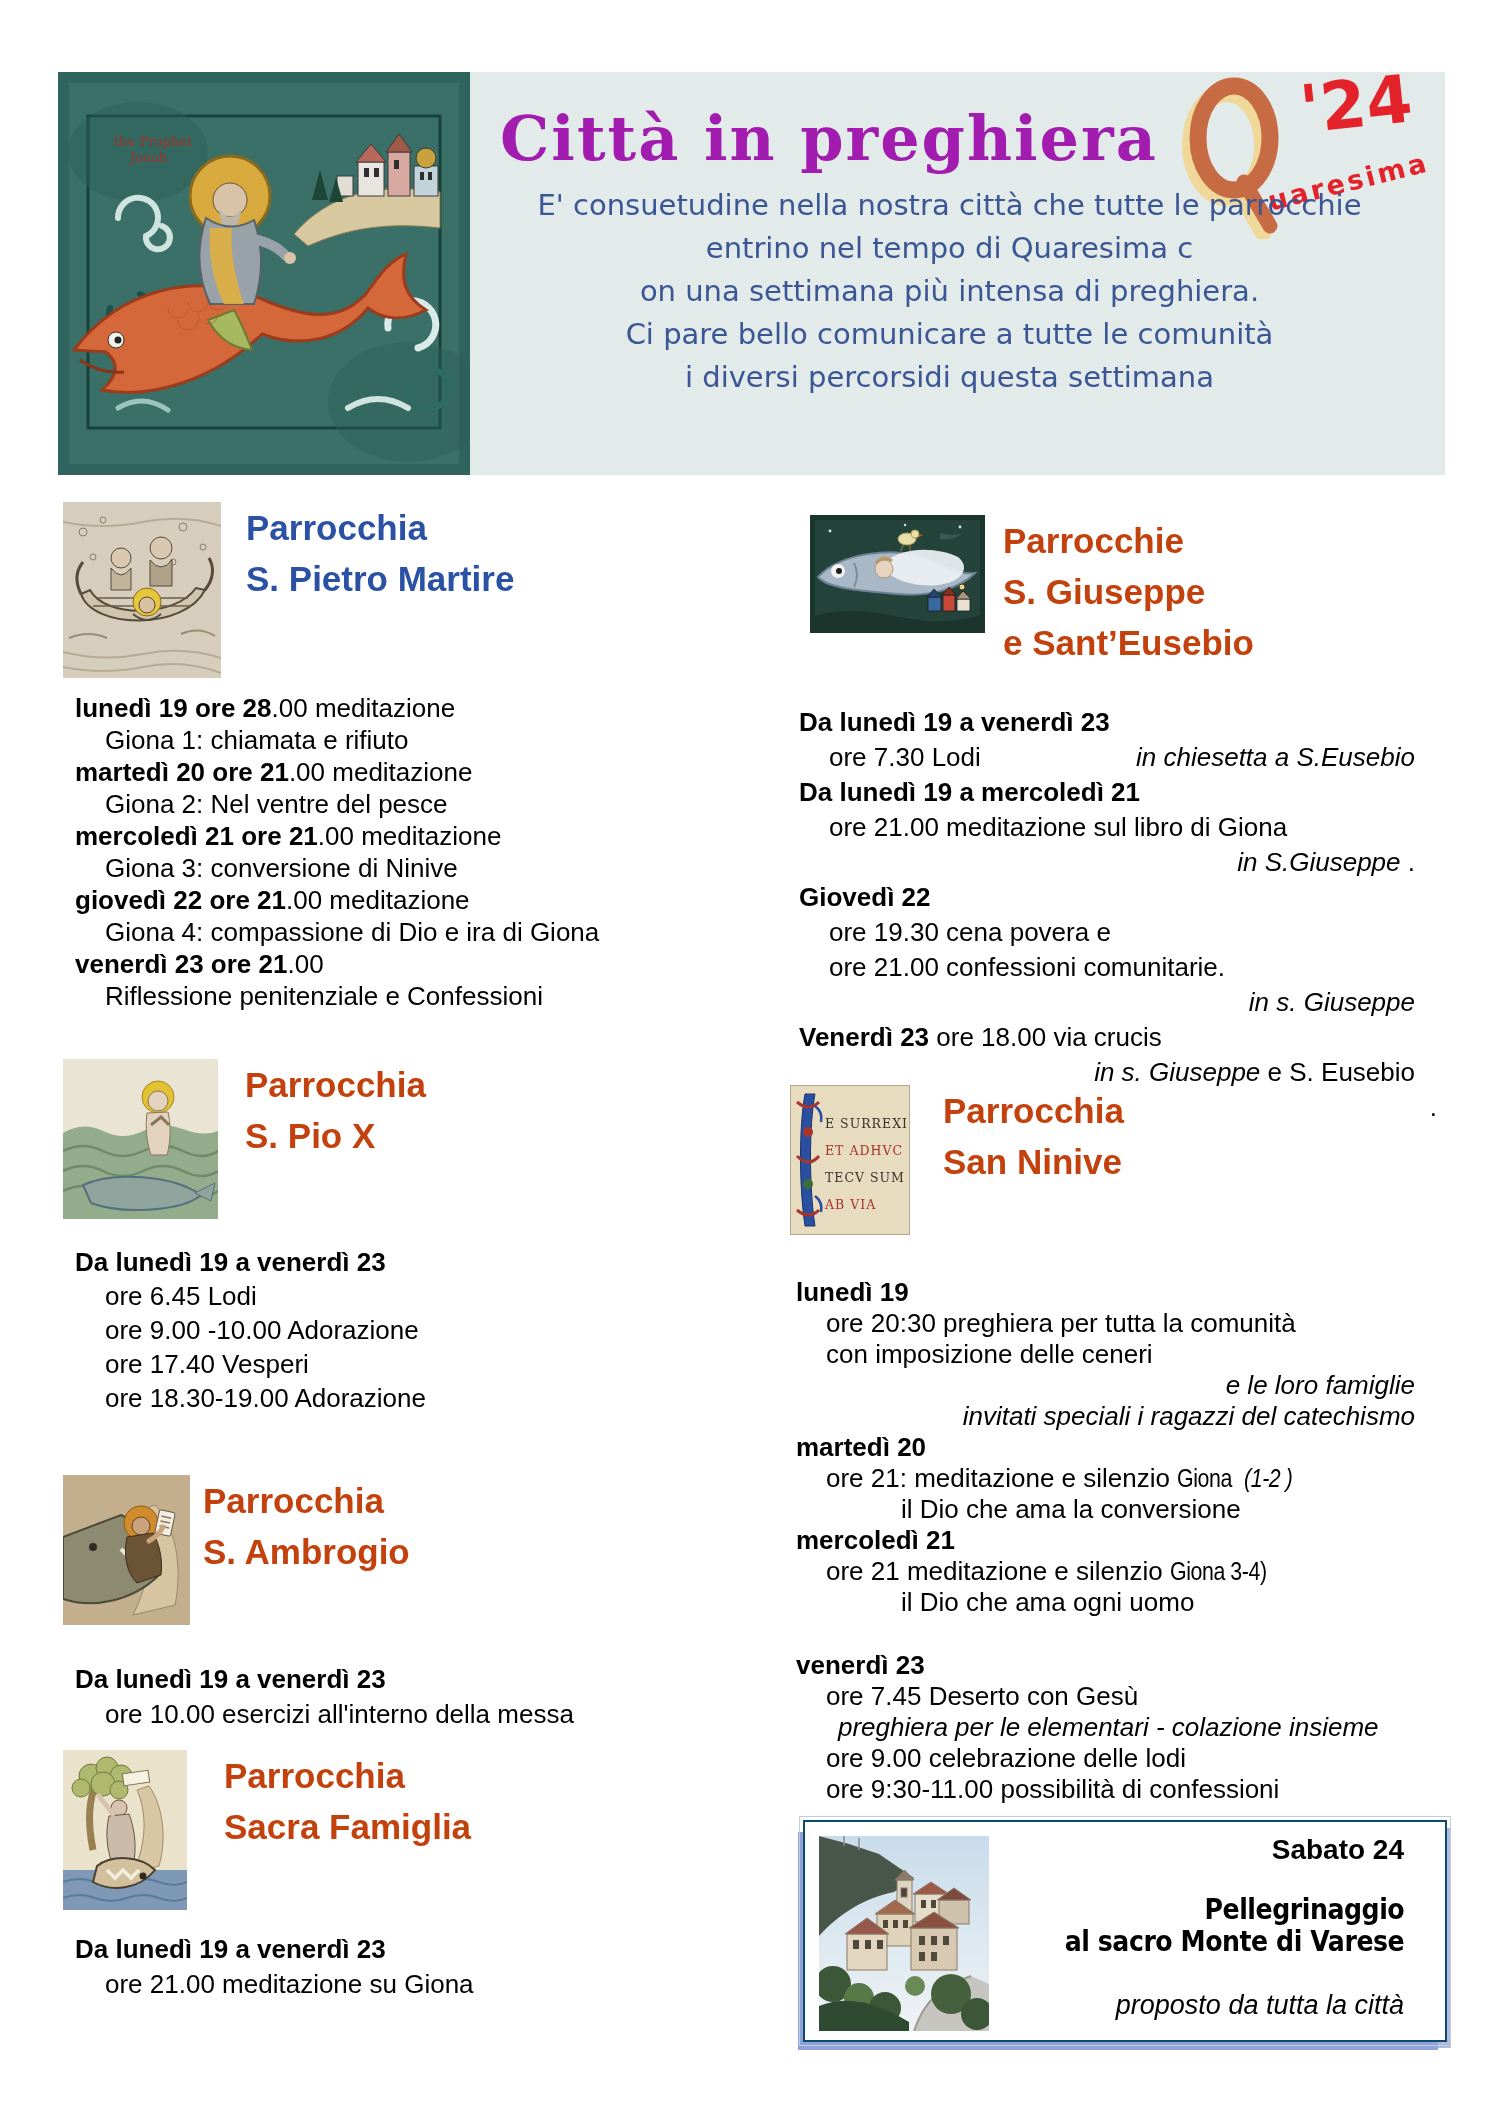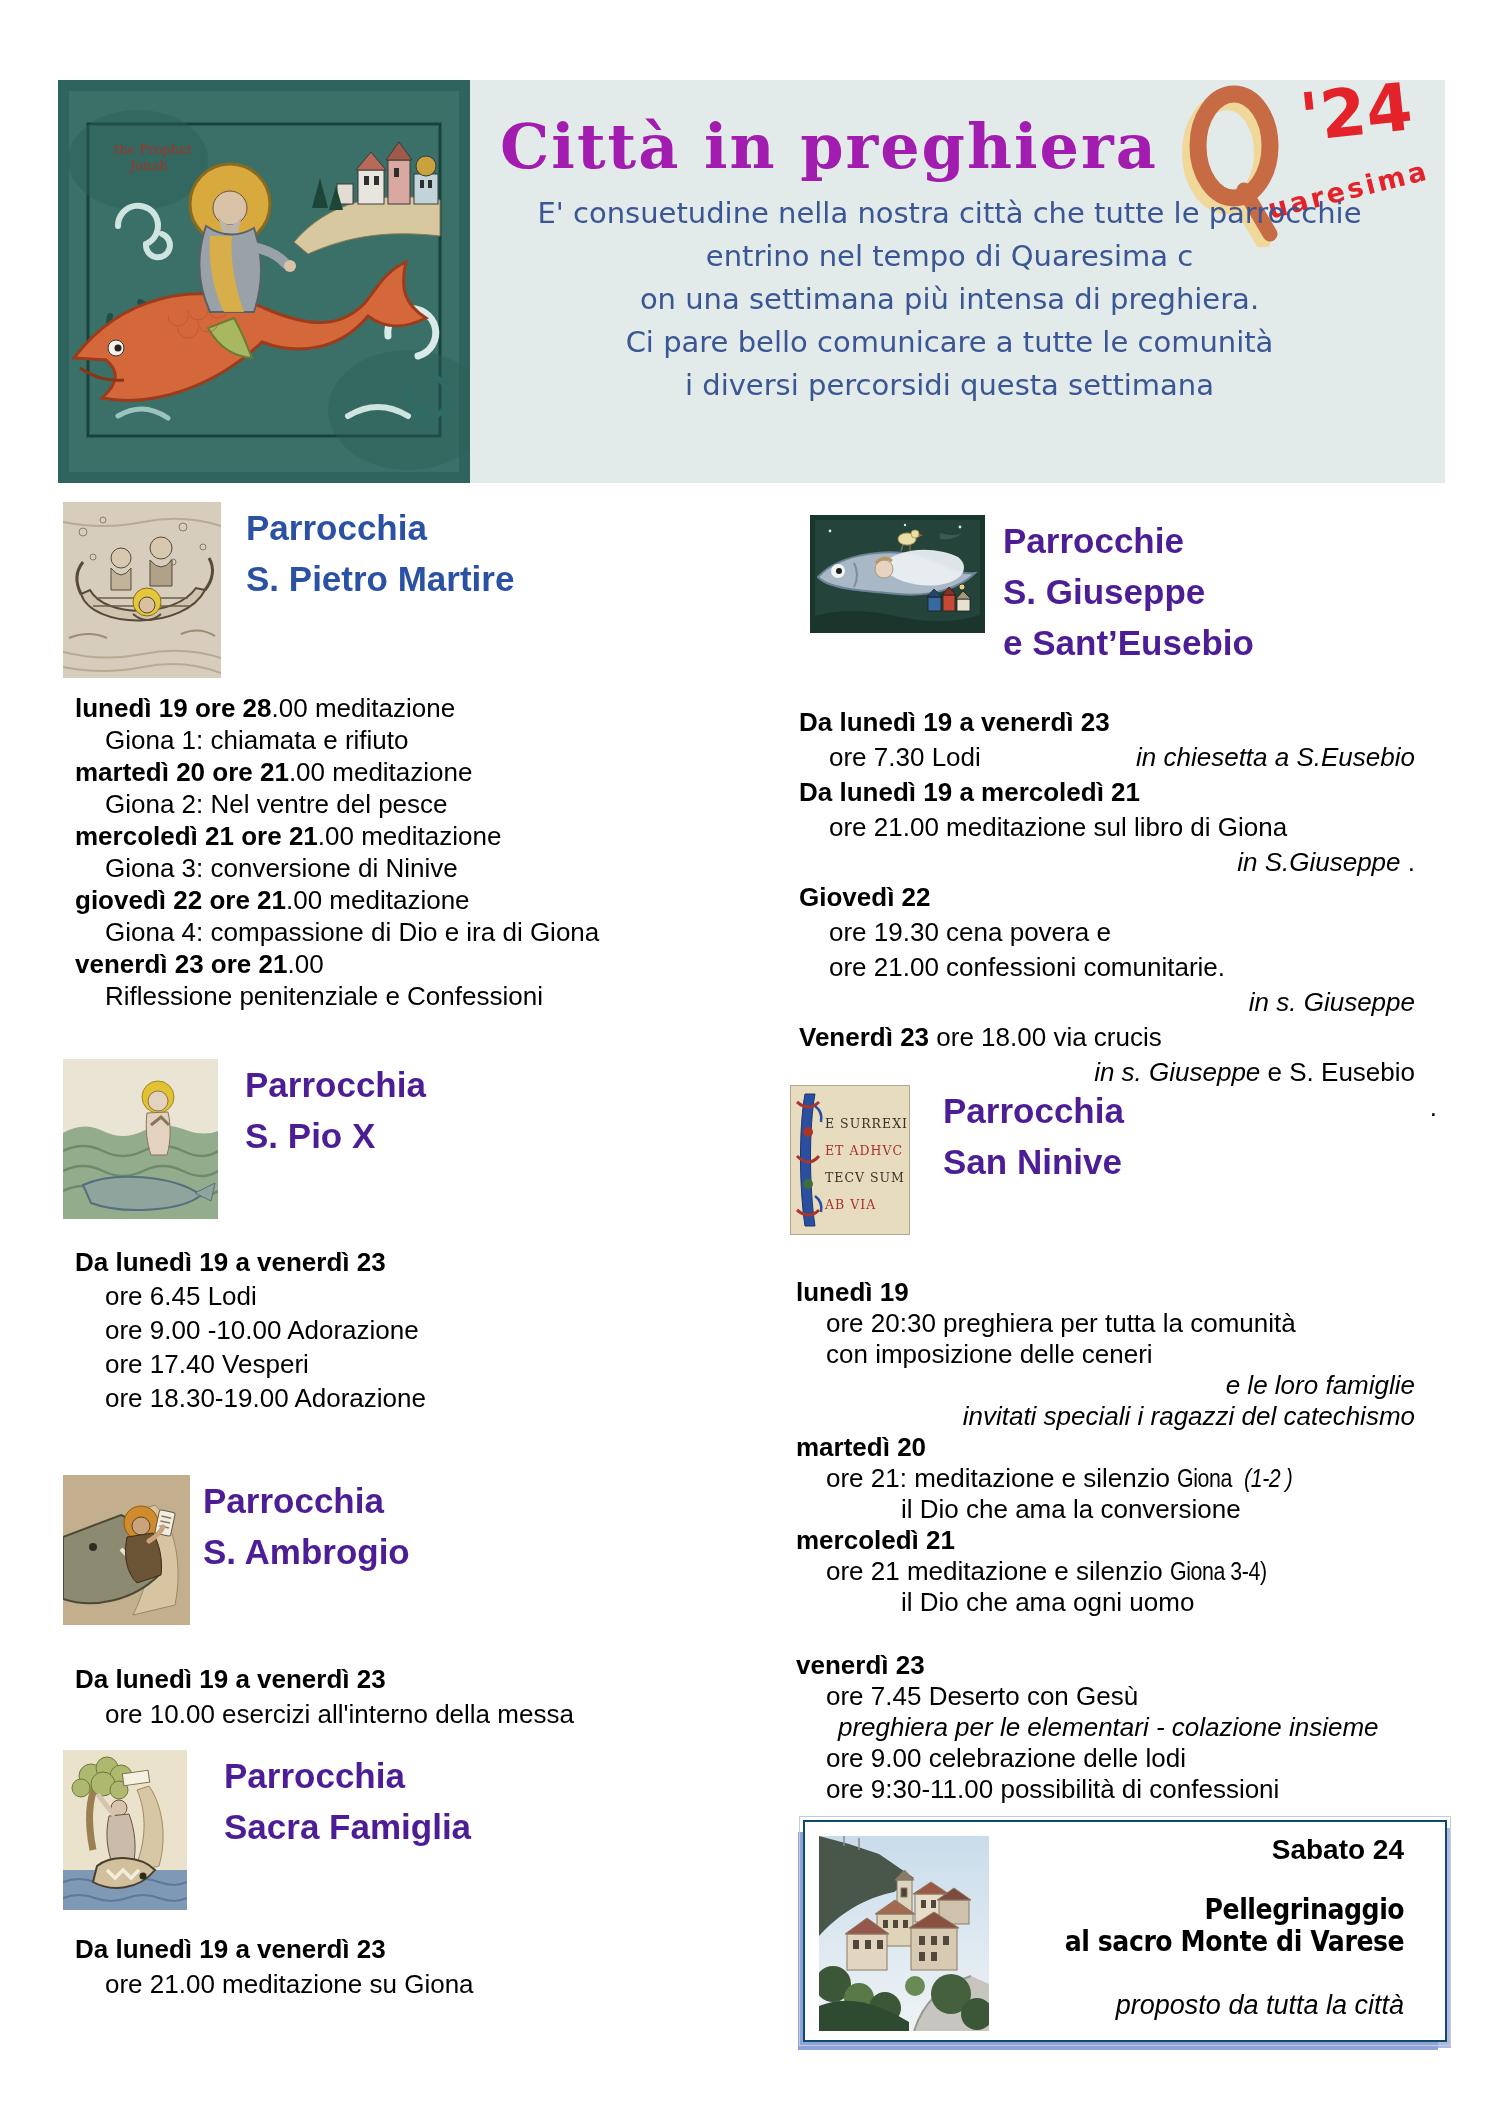--- a/index.html
+++ b/index.html
@@ -1,39 +1,39 @@
 <!DOCTYPE html>
 <html><head>
 <meta charset="utf-8">
 <style>
   html,body{margin:0;padding:0;background:#888;}
   .page{position:relative;width:1500px;height:2121px;background:#ffffff;margin:0 auto;
         font-family:"Liberation Sans", sans-serif;color:#000;overflow:hidden;}
 
   
-  .hero{position:absolute;left:58px;top:80px;width:1387px;height:403px;background:#e2eaea;display:flex;}
+  .hero{position:absolute;left:58px;top:72px;width:1387px;height:403px;background:#e2eaea;display:flex;}
   .hero-art{width:412px;height:403px;flex:0 0 412px;}
   .hero-right{position:relative;flex:1;}
   .page-title{position:absolute;left:30px;top:30px;margin:0;
       font-family:"DejaVu Serif", serif;font-weight:bold;font-size:62px;letter-spacing:2px;
       color:#a21caf;white-space:nowrap;}
   .qlogo{position:absolute;left:712px;top:2px;width:270px;height:185px;}
   .q-shape{position:absolute;left:0;top:0;}
   .q-year{position:absolute;left:118px;top:-8px;font-size:66px;font-weight:bold;color:#e3222a;
       font-family:"DejaVu Sans", sans-serif;transform:rotate(-6deg);white-space:nowrap;}
   .q-word{position:absolute;left:84px;top:92px;font-size:27px;font-weight:bold;color:#e3222a;
       letter-spacing:3px;transform:rotate(-14deg);font-family:"DejaVu Sans", sans-serif;white-space:nowrap;}
   .intro{position:absolute;left:0;right:16px;top:112px;text-align:center;
       font-family:"DejaVu Sans", sans-serif;font-size:29px;line-height:43px;color:#3a5694;}
 
   
   .sec{position:absolute;}
   .sec-head{display:flex;align-items:flex-start;}
   .sec-img{flex:0 0 auto;display:block;}
-  .sec-title{margin:0;font-size:35px;line-height:51px;font-weight:bold;color:#4c1d95;}
+  .sec-title{margin:0;font-size:35px;line-height:51px;font-weight:bold;color:#c2410c;}
   .sec-title.blue{color:#2b51a5;}
   .sched{font-size:26px;line-height:32px;}
   .line{white-space:nowrap;}
   .line .b{font-weight:bold;}
   .line .it{font-style:italic;}
   .line .cond{display:inline-block;transform:scaleX(.82);transform-origin:0 60%;letter-spacing:-.5px;}
   .line .push{margin-left:auto;}
   .line.flexline{display:flex;}
   .line.ind1{padding-left:30px;}
   .line.ind2{padding-left:42px;}

